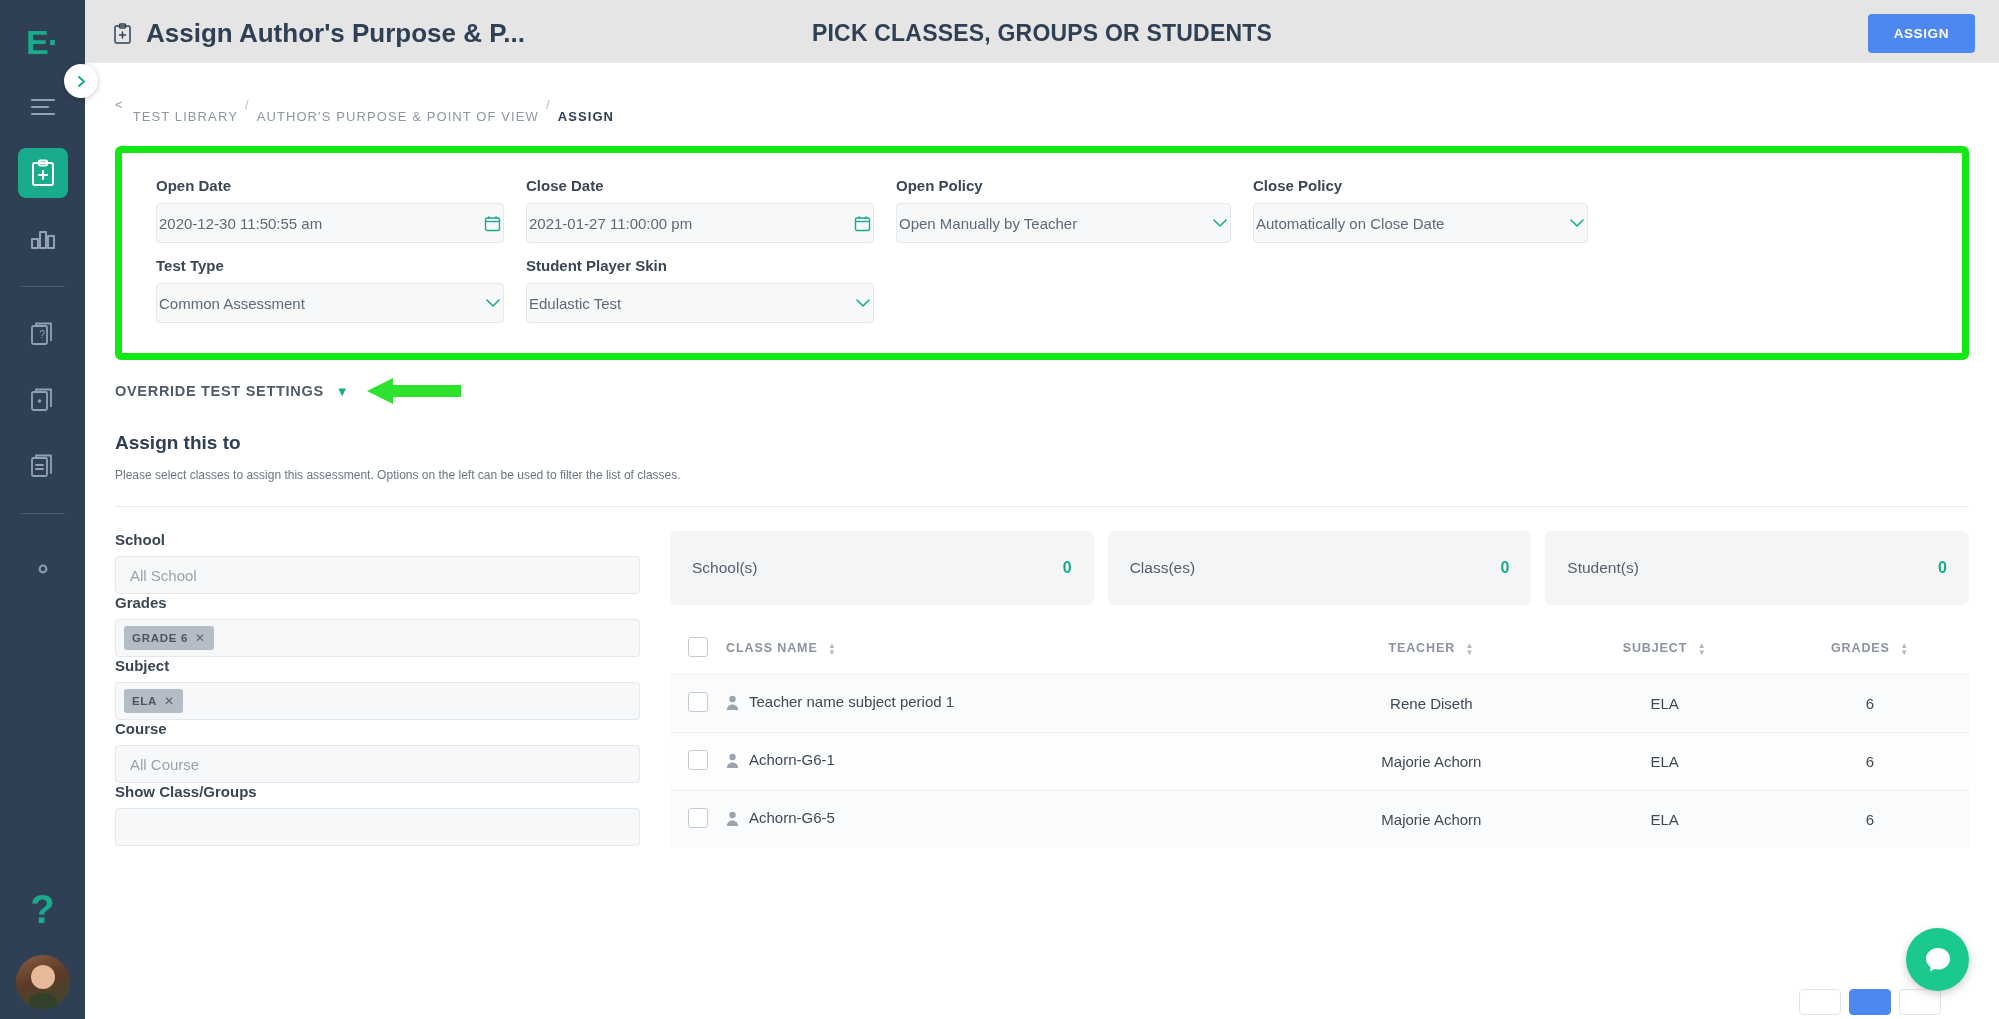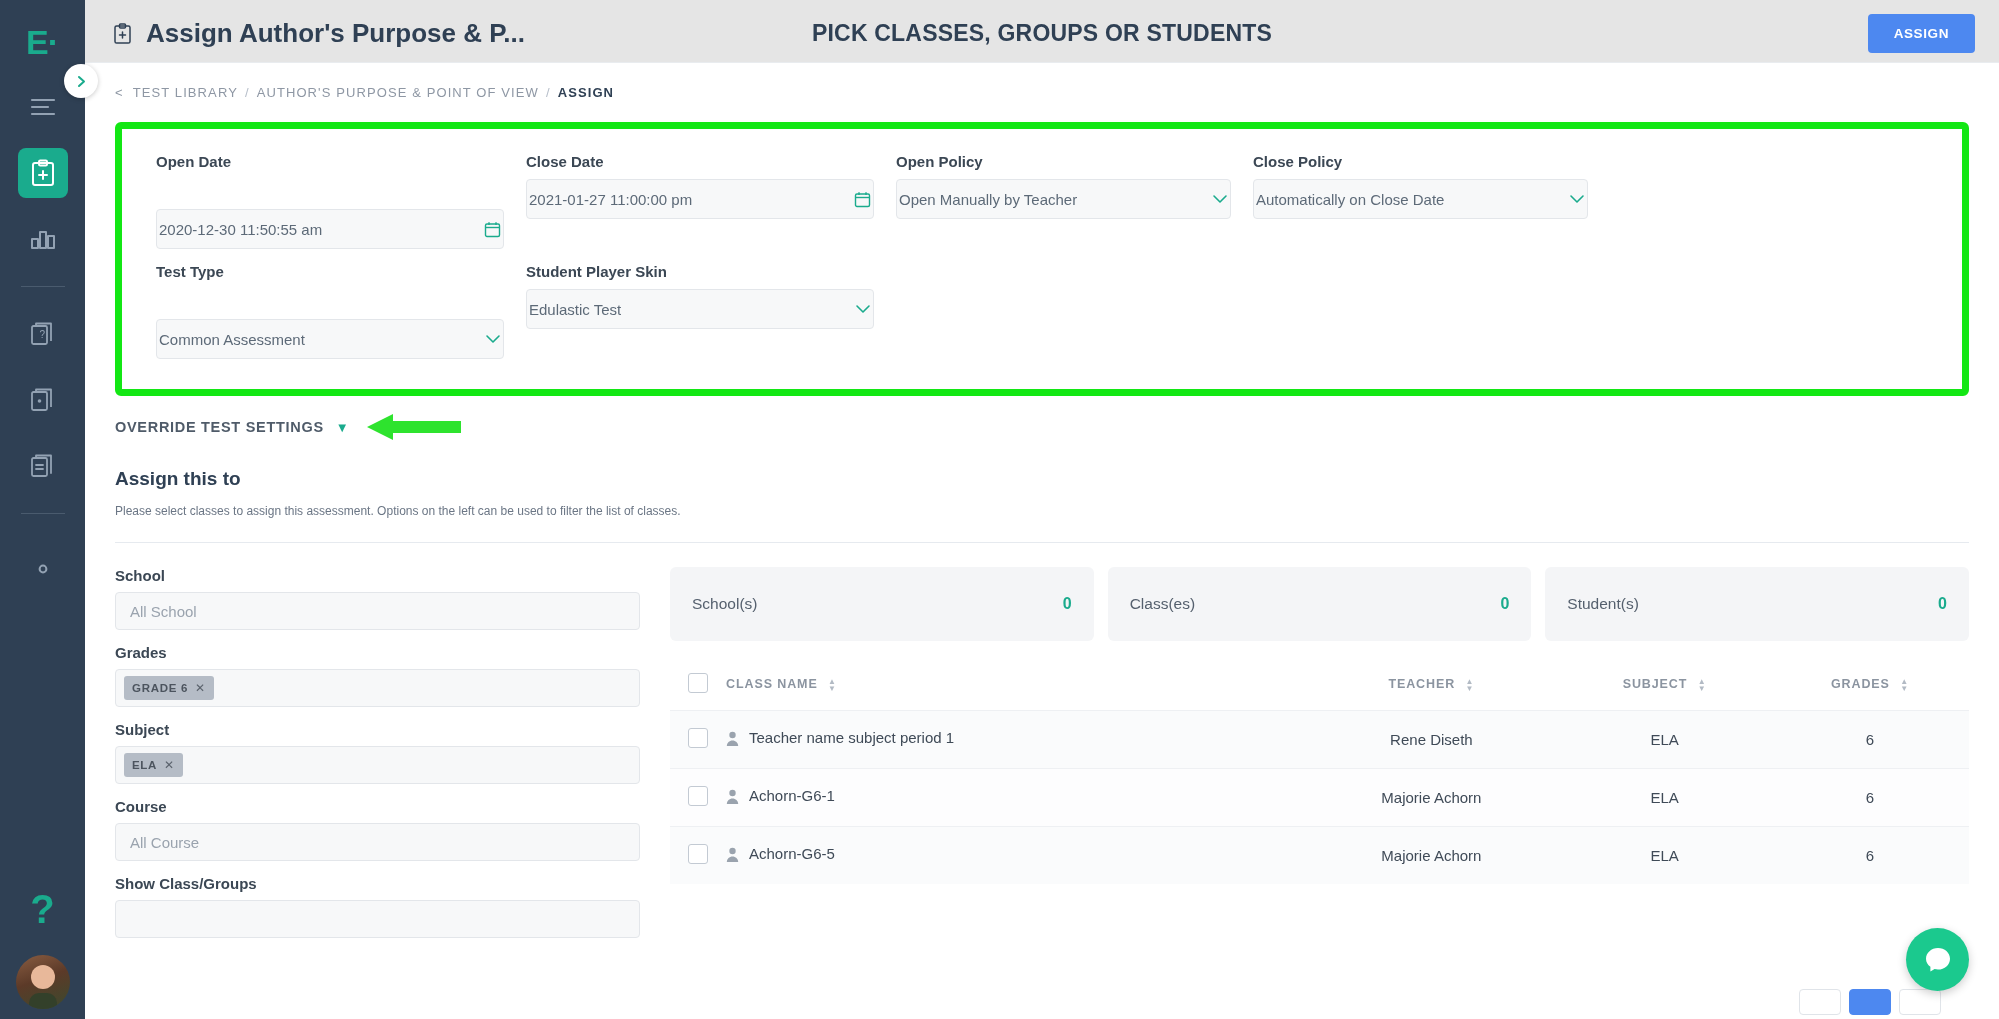--- a/index.html
+++ b/index.html
@@ -79,35 +79,35 @@
   .assign-btn {
     background: #4d88f0; color: #fff; border: none; border-radius: 4px;
     padding: 12px 26px; font-size: 13.5px; font-weight: bold; letter-spacing: .6px;
     cursor: pointer; font-family: inherit;
   }
 
   .breadcrumb {
     padding: 22px 0 0 30px; font-size: 13px; color: #8e97a4;
     letter-spacing: 1.1px; display: flex; gap: 7px; align-items: center;
   }
-  .breadcrumb .crumb { cursor: pointer; white-space: nowrap; }
+  .breadcrumb .crumb { cursor: pointer; white-space: nowrap; margin-top: 24px; }
   .breadcrumb .crumb.current { color: #2f4054; font-weight: bold; cursor: default; }
   .breadcrumb .sep { color: #b6bec9; }
   .breadcrumb .back { color: #8e97a4; margin-right: 2px; }
 
   
   .settings-wrap { padding: 22px 30px 0 30px; }
   .settings-panel {
     border: 7px solid #13e714; border-radius: 6px; background: #fff;
     padding: 24px 34px 30px 34px;
   }
   .field-row { display: flex; gap: 22px; }
   .field-row + .field-row { margin-top: 14px; }
   .field { display: flex; flex-direction: column; }
-  .field.w1 { width: 348px; gap: 30px; }
+  .field.w1 { width: 348px; }
   .field.w2 { width: 348px; }
   .field.w3 { width: 335px; }
   .field.w4 { width: 335px; }
   .field-label {
     font-size: 15px; color: #3b4754; font-weight: 600; margin-bottom: 9px;
   }
   .field-input {
     height: 40px; background: #f7f8f9; border: 1px solid #e3e6ea; border-radius: 4px;
     display: flex; align-items: center; padding: 0 2px;
     font-size: 15px; color: #5d6a78; cursor: pointer; justify-content: space-between;
@@ -132,21 +132,21 @@
   .assign-title { font-size: 19px; font-weight: bold; color: #2f4054; }
   .assign-sub { font-size: 12px; color: #6b7685; margin-top: 14px; }
   .divider { height: 1px; background: #e6eaef; margin: 24px 0 0 0; }
 
   .columns { display: flex; gap: 0; }
   .left-col { width: 555px; padding-top: 24px; padding-right: 30px; }
   .filter-label { font-size: 15px; color: #3b4754; font-weight: 600; margin-bottom: 8px; }
   .filter-box {
     height: 38px; background: #f7f8f9; border: 1px solid #e3e6ea; border-radius: 4px;
     display: flex; align-items: center; padding: 0 14px; font-size: 15px;
-    color: #9aa3ae; cursor: pointer; margin-bottom: 14px;
+    color: #9aa3ae; cursor: pointer; 
   }
   .filter-box.has-tag { padding: 0 8px; }
   .tag {
     background: #b5bcc6; color: #4c545e; border-radius: 3px;
     font-size: 11.5px; font-weight: bold; letter-spacing: .7px;
     padding: 5px 8px; display: inline-flex; align-items: center; gap: 7px;
   }
   .tag .x { font-size: 12px; font-weight: normal; cursor: pointer; color: #5a626c; }
 
   .right-col { flex: 1 1 auto; padding-top: 24px; }

